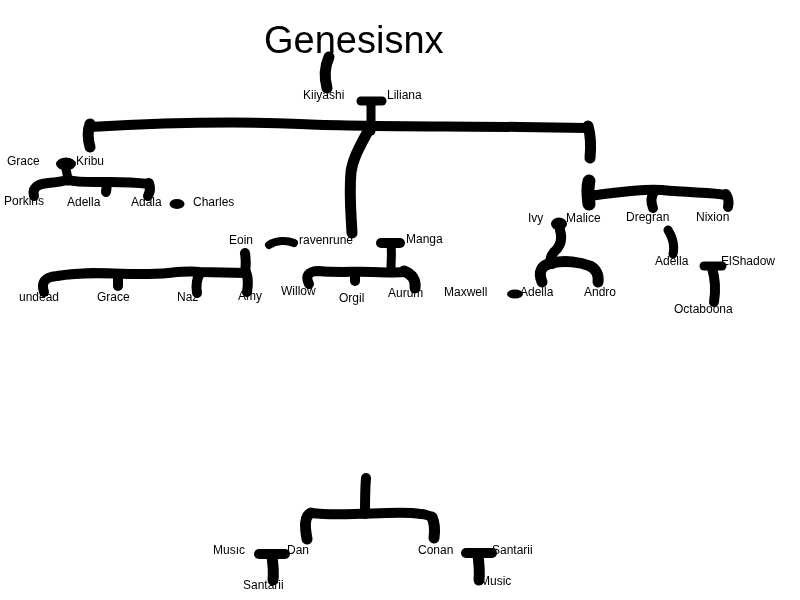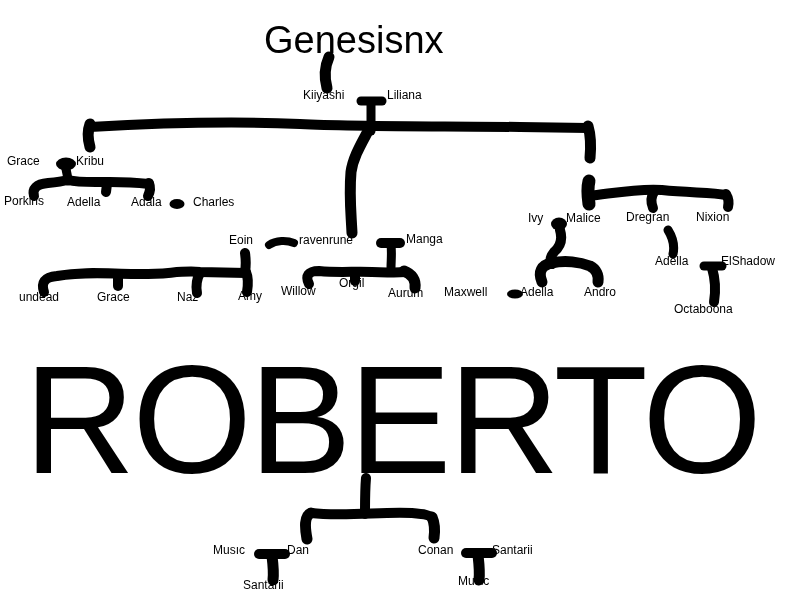--- a/index.html
+++ b/index.html
@@ -127,38 +127,37 @@
   <div class="lbl" style="left:229px;top:234px">Eoin</div>
   <div class="lbl" style="left:299px;top:234px">ravenrune</div>
   <div class="lbl" style="left:406px;top:233px">Manga</div>
 
   <div class="lbl" style="left:19px;top:291px">undead</div>
   <div class="lbl" style="left:97px;top:291px">Grace</div>
   <div class="lbl" style="left:177px;top:291px">Naz</div>
   <div class="lbl" style="left:238px;top:290px">Amy</div>
 
   <div class="lbl" style="left:281px;top:285px">Willow</div>
-  <div class="lbl" style="left:339px;top:277px">Orgil</div>
+  <div class="lbl" style="left:339px;top:292px">Orgil</div>
   <div class="lbl" style="left:388px;top:287px">Aurum</div>
 
   <div class="lbl" style="left:444px;top:286px">Maxwell</div>
   <div class="lbl" style="left:520px;top:286px">Adella</div>
   <div class="lbl" style="left:584px;top:286px">Andro</div>
 
   <div class="lbl" style="left:528px;top:212px">Ivy</div>
   <div class="lbl" style="left:566px;top:212px">Malice</div>
   <div class="lbl" style="left:626px;top:211px">Dregran</div>
   <div class="lbl" style="left:696px;top:211px">Nixion</div>
 
   <div class="lbl" style="left:655px;top:255px">Adella</div>
   <div class="lbl" style="left:721px;top:255px">ElShadow</div>
   <div class="lbl" style="left:674px;top:303px">Octaboona</div>
 
-  <div class="lbl mega" style="left:24px;top:343px">ROBERTO</div>
 
   <div class="lbl" style="left:213px;top:544px">Musıc</div>
   <div class="lbl" style="left:287px;top:544px">Dan</div>
   <div class="lbl" style="left:243px;top:579px">Santarii</div>
   <div class="lbl" style="left:418px;top:544px">Conan</div>
   <div class="lbl" style="left:492px;top:544px">Santarii</div>
-  <div class="lbl" style="left:458px;top:575px">Music</div>
+  <div class="lbl" style="left:480px;top:575px">Music</div>
 
 </div>
 
 </body></html>

